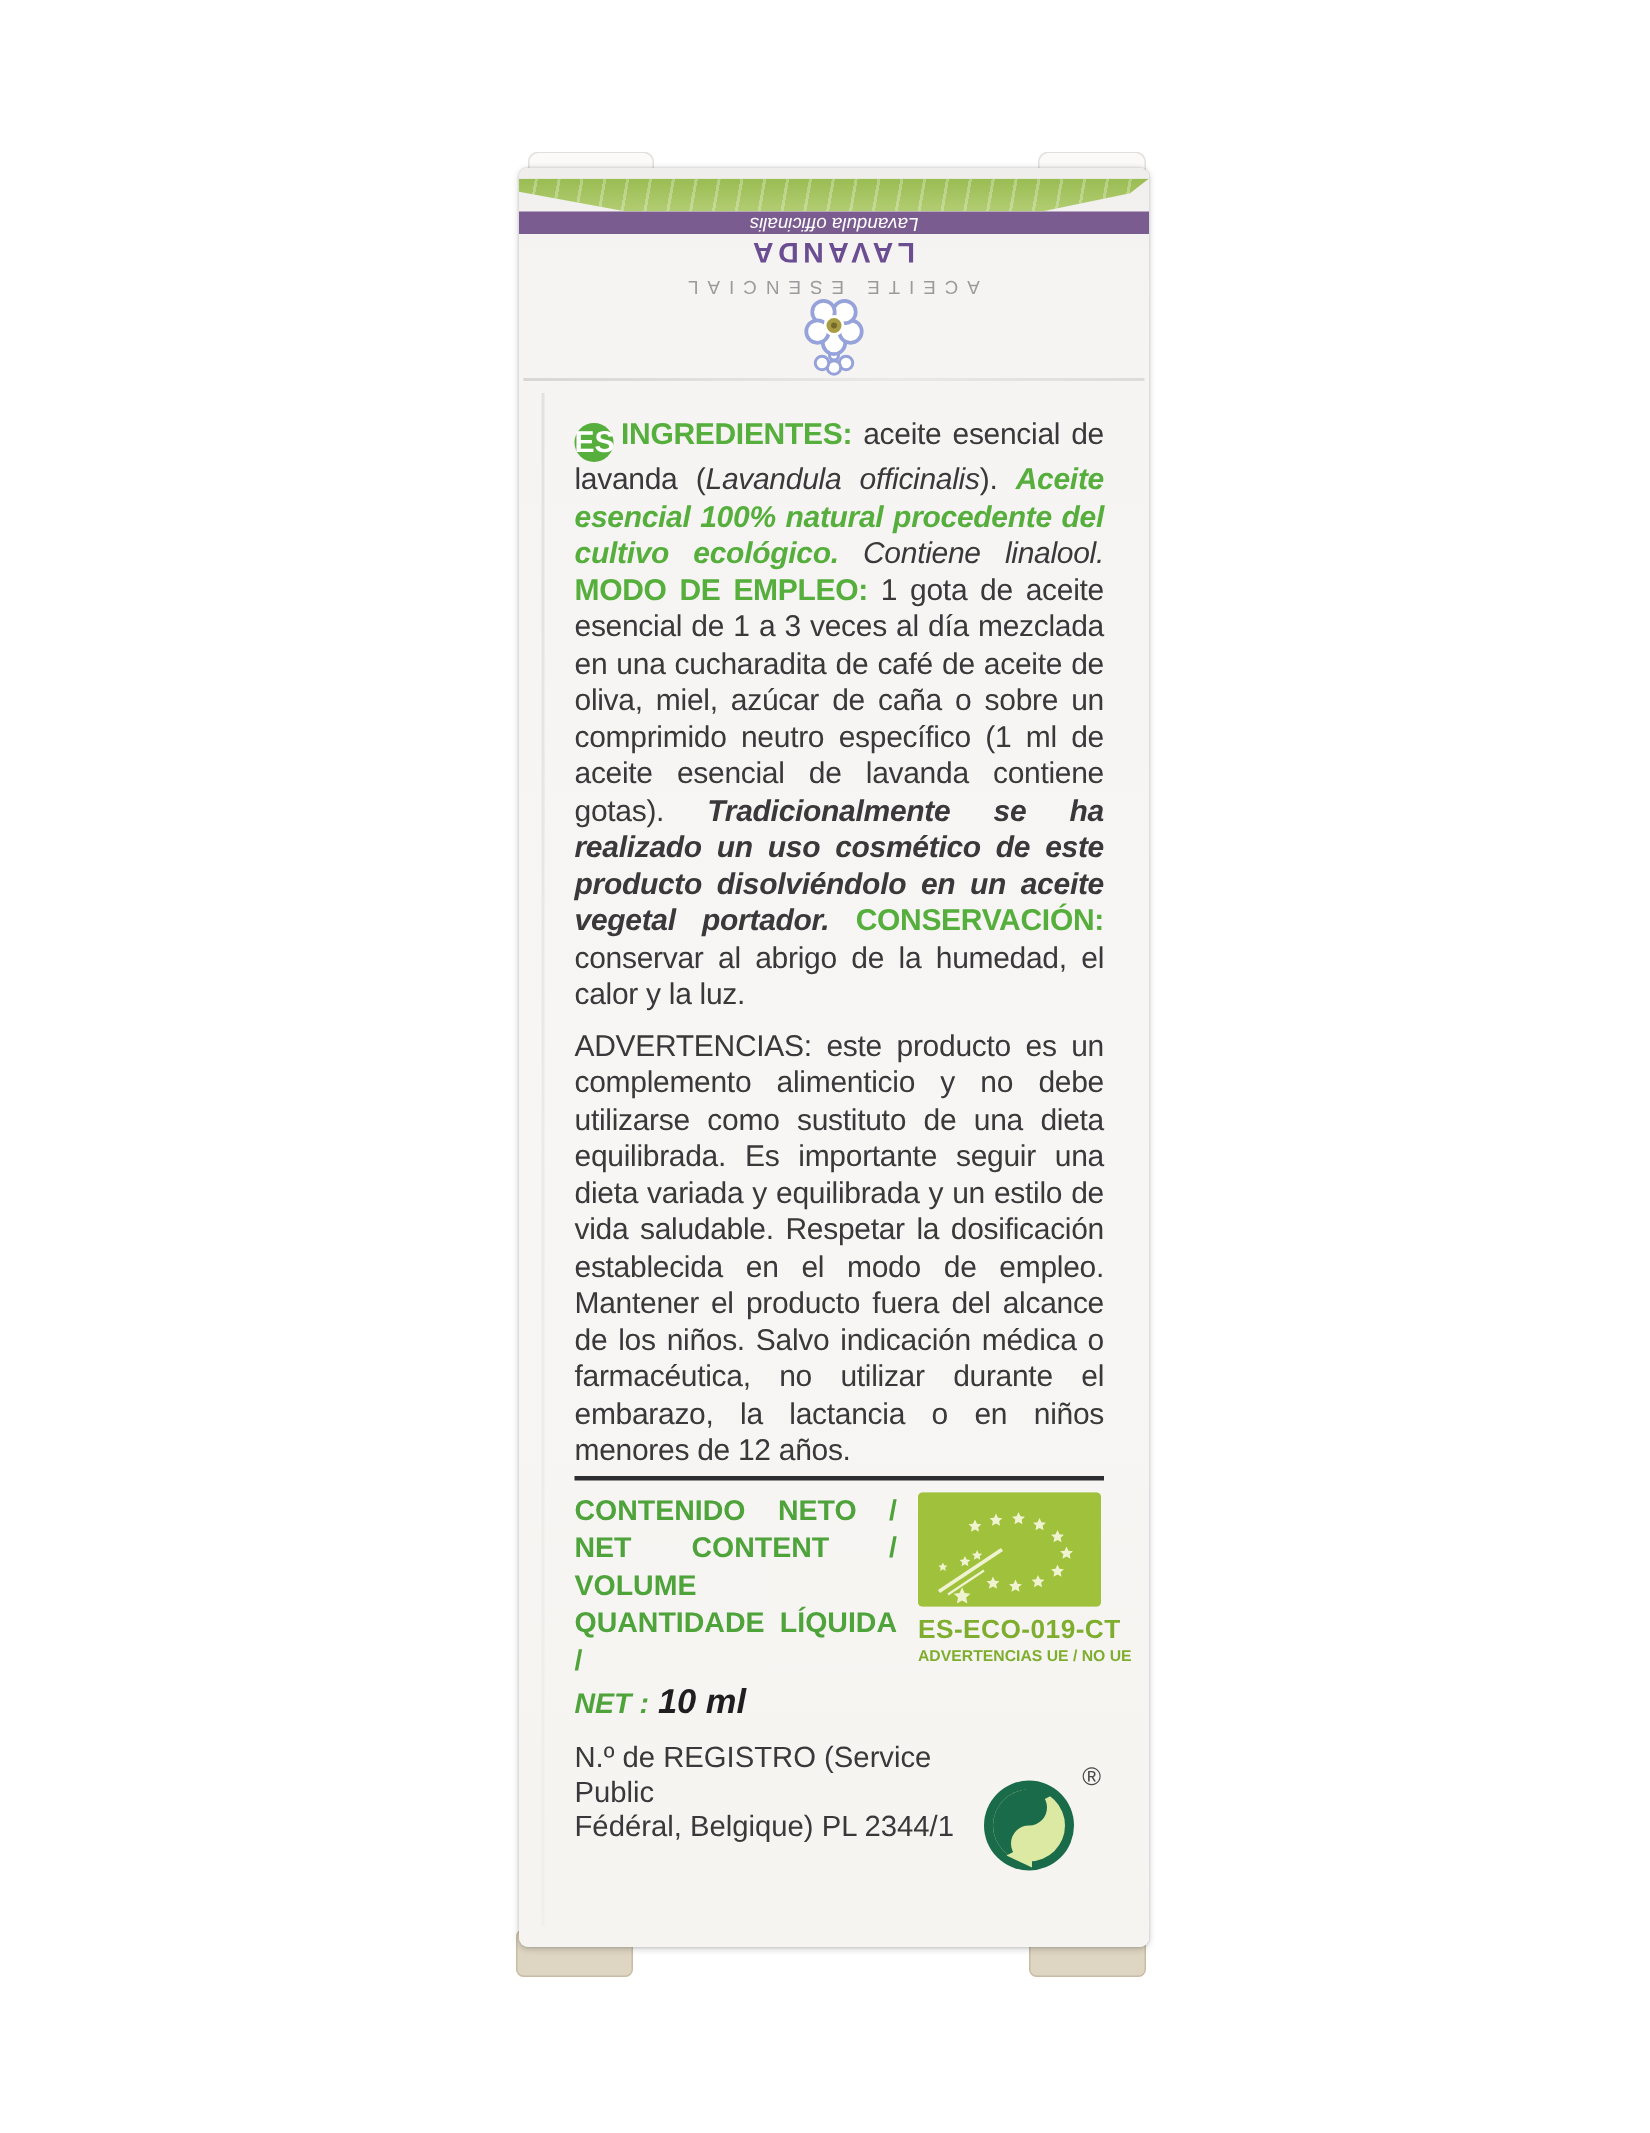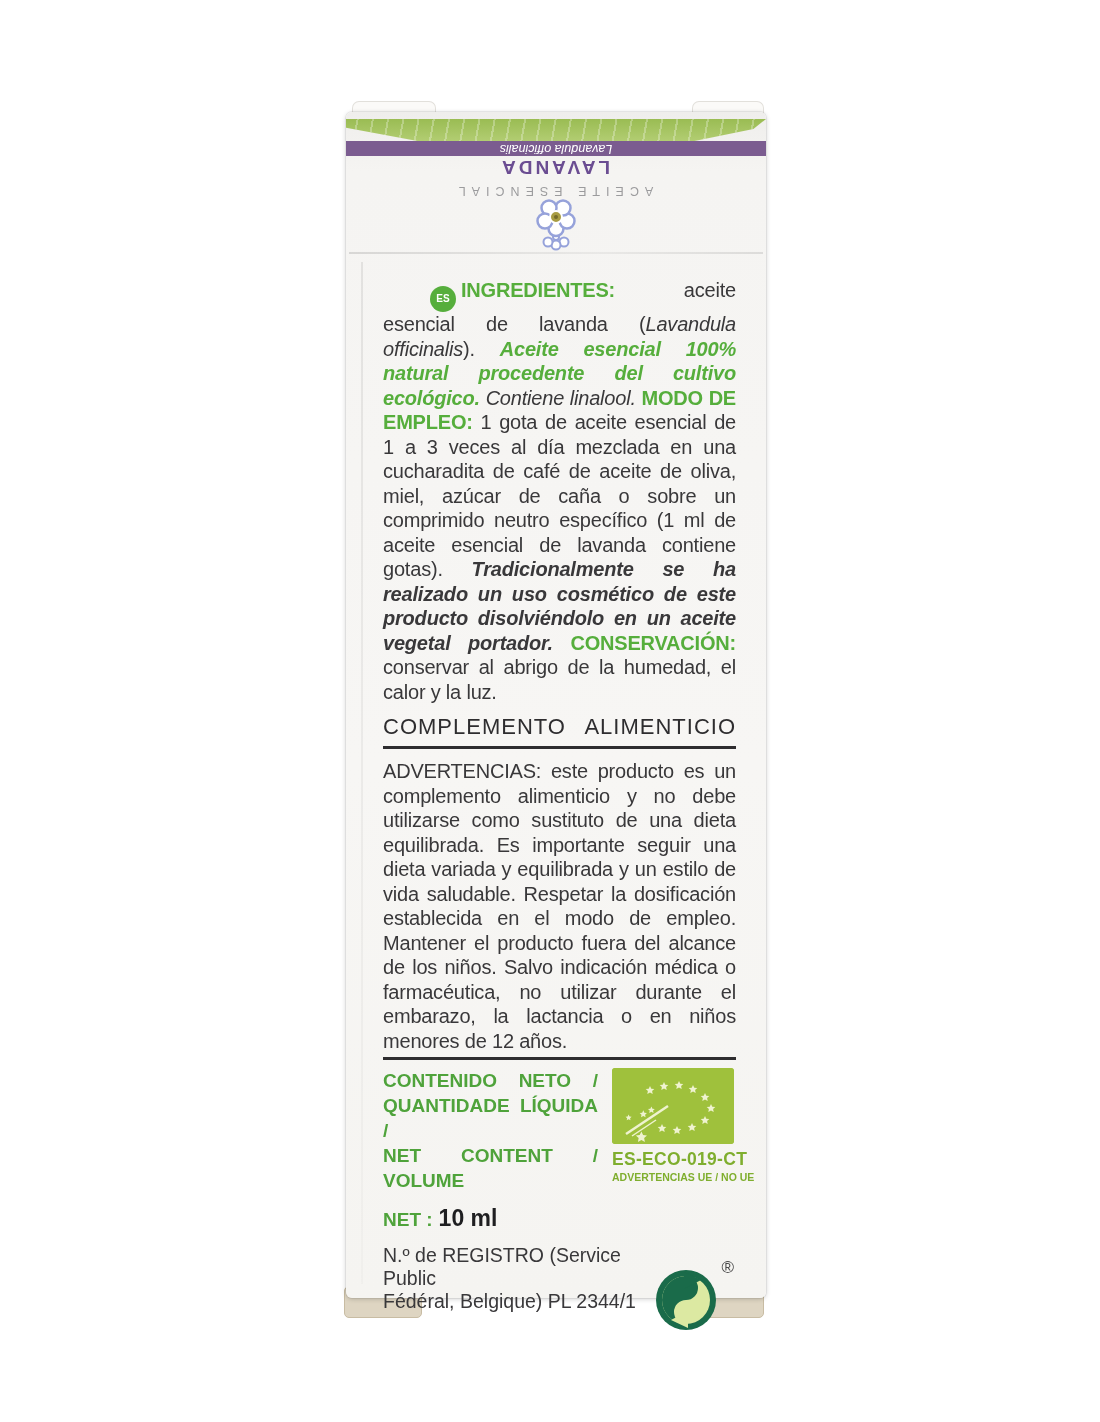--- a/index.html
+++ b/index.html
@@ -48,34 +48,34 @@
   .content{padding:24px 30px 0 37px;}
   .body-text{font-size:20px;line-height:24.5px;text-align:justify;color:#39383a;
              letter-spacing:-0.2px;margin:0;}
   .seg-n{}
   .seg-g{color:#56ae3c;font-weight:bold;}
   .seg-gi{color:#56ae3c;font-weight:bold;font-style:italic;}
   .seg-i{font-style:italic;}
   .seg-bi{font-weight:bold;font-style:italic;}
   .seg-b{font-weight:normal;}
   .seg-badge{display:inline-block;width:26px;height:26px;line-height:26px;text-align:center;
-             border-radius:50%;background:#56ae3c;color:#fff;font-weight:bold;font-size:10px;
-             letter-spacing:0;vertical-align:-5px;margin-right:5px;margin-left:47px;}
+             border-radius:50%;background:#56ae3c;color:#fff;font-weight:bold;font-size:20px;
+             letter-spacing:0;vertical-align:-5px;margin-right:5px;}
 
   .comp-header{margin:10px 0 0 0;font-size:22px;font-weight:normal;color:#2e2d2f;
                letter-spacing:1px;text-align:justify;text-align-last:justify;
                border-bottom:3px solid #2e2d2f;padding-bottom:6px;}
   .warnings{margin-top:10px;}
   .rule{height:3px;background:#2e2d2f;margin-top:4px;}
 
   .net-row{display:flex;margin-top:8px;}
   .net-block{width:215px;}
   .net-line{font-size:19px;line-height:25px;font-weight:bold;color:#4fa33b;
             text-align:justify;text-align-last:justify;}
-  .net-line-last{text-align:right;text-align-last:left;margin-top:13px;}
+  .net-line-last{text-align:right;text-align-last:left;margin-top:2px;font-style:italic;}
   .net-label{color:#4fa33b;font-weight:bold;font-size:19px;}
   .net-value{color:#1f1f21;font-weight:bold;font-size:23px;margin-left:6px;}
 
   .eu-block{margin-left:auto;width:124px;}
   .eu-logo{width:122px;height:76px;background:#9fc13c;border-radius:3px;display:block;}
   .eco-code{margin-top:5px;font-size:17.5px;font-weight:bold;color:#7fae2e;
             letter-spacing:0.3px;white-space:nowrap;}
   .eco-sub{font-size:10.5px;font-weight:bold;color:#7fae2e;white-space:nowrap;margin-top:1px;}
 
   .reg-row{display:flex;margin-top:12px;gap:17px;}
@@ -127,31 +127,30 @@
       <div class="leaf"></div>
       <div class="flip-spacer"></div>
     </div>
 
     <div class="crease"></div>
 
     <div class="content">
 
       <p class="body-text"><span class="seg-badge">ES</span><span class="seg-g">INGREDIENTES:</span><span class="seg-n"> aceite esencial de lavanda (</span><span class="seg-i">Lavandula officinalis</span><span class="seg-n">). </span><span class="seg-gi">Aceite esencial 100% natural procedente del cultivo ecológico.</span><span class="seg-n"> </span><span class="seg-i">Contiene lina­lool.</span><span class="seg-n"> </span><span class="seg-g">MODO DE EMPLEO:</span><span class="seg-n"> 1 gota de aceite esencial de 1 a 3 veces al día mezclada en una cucharadita de café de aceite de oliva, miel, azúcar de caña o sobre un comprimido neutro específico (1 ml de aceite esencial de lavanda contiene gotas). </span><span class="seg-bi">Tradicional­mente se ha realizado un uso cosmé­tico de este producto disolviéndolo en un aceite vegetal portador.</span><span class="seg-n"> </span><span class="seg-g">CON­SERVACIÓN:</span><span class="seg-n"> conservar al abrigo de la humedad, el calor y la luz.</span></p>
 
-      <h2 class="comp-header">COMPLEMENTO ALIMENTICIO</h2>
 
       <p class="body-text warnings"><span class="seg-b">ADVERTENCIAS:</span><span class="seg-n"> este producto es un complemento alimenticio y no debe utilizarse como sustituto de una die­ta equilibrada. Es importante seguir una dieta variada y equilibrada y un estilo de vida saludable. Respetar la dosificación establecida en el modo de empleo. Mantener el producto fuera del alcance de los niños. Salvo indica­ción médica o farmacéutica, no utilizar durante el embarazo, la lactancia o en niños menores de 12 años.</span></p>
 
       <div class="rule"></div>
 
       <div class="net-row">
         <div class="net-block">
           <div class="net-line">CONTENIDO NETO /</div>
+          <div class="net-line">NET CONTENT / VOLUME</div>
           <div class="net-line">QUANTIDADE LÍQUIDA /</div>
-          <div class="net-line">NET CONTENT / VOLUME</div>
           <div class="net-line net-line-last">
             <span class="net-label">NET :</span><span class="net-value">10 ml</span>
           </div>
         </div>
         <div class="eu-block">
           <svg class="eu-logo" viewBox="0 0 122 76">
             <rect x="0" y="0" width="122" height="76" rx="3" fill="#9fc13c"></rect>
             <g fill="#eff3cf">
               <path id="st" d="M38 18 l1.3 2.8 3 .3 -2.2 2 .6 3 -2.7-1.5 -2.7 1.5 .6-3 -2.2-2 3-.3z"></path>
               <use href="#st" transform="translate(14,-4)"></use>

